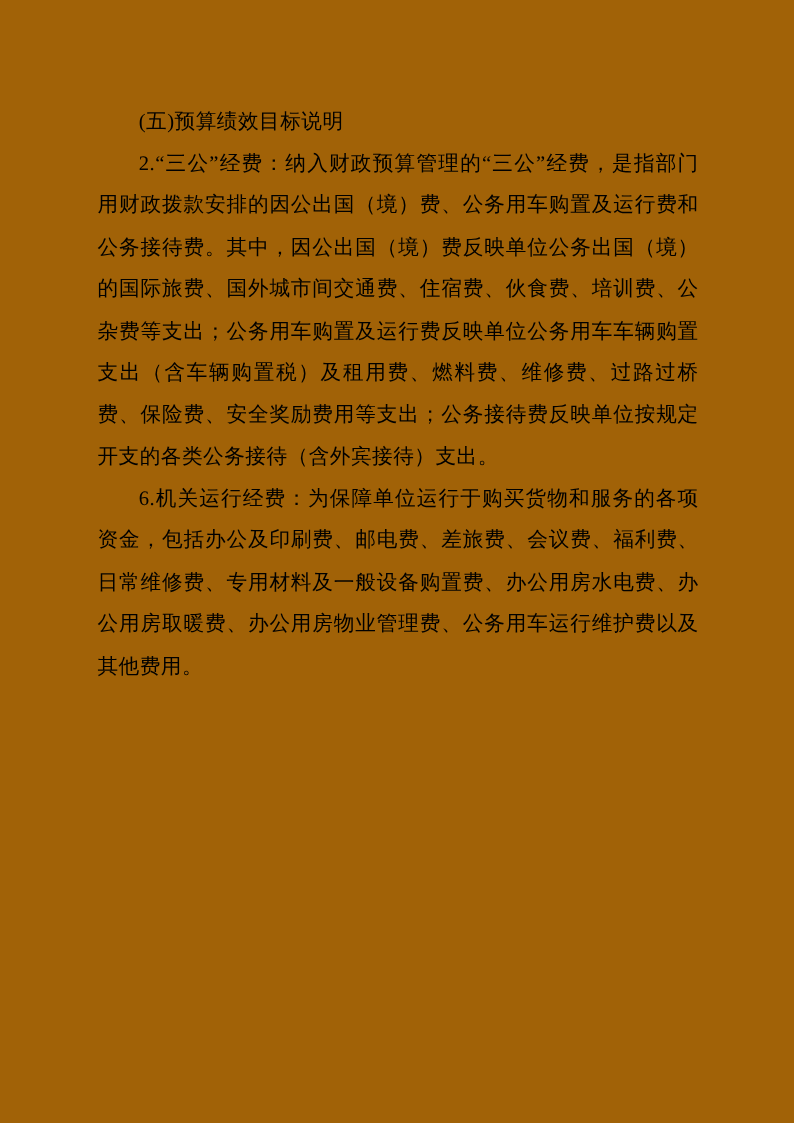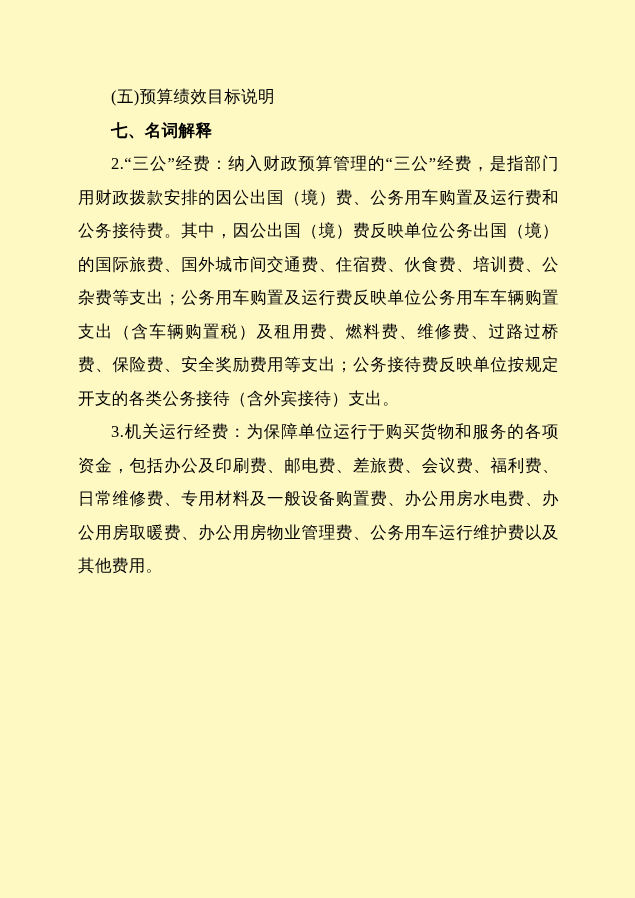--- a/index.html
+++ b/index.html
@@ -12,21 +12,21 @@
     background: #ffffff;
     overflow: hidden;
     font-family: "Liberation Serif", "DejaVu Serif", serif;
     color: #000000;
   }
   .page {
     box-sizing: border-box;
     width: 635px;
     height: 898px;
     padding: 80px 76px 0 78px;
-    background: #fef9c3;
+    background: #a16207;
   }
   .line, .para, .heading {
     margin: 0;
     font-size: 16.5px;
     line-height: 33.5px;
     text-align: justify;
     text-justify: inter-character;
     text-indent: 2em;
     word-break: break-all;
     letter-spacing: 0.4px;
@@ -36,19 +36,18 @@
   }
 </style>
 </head>
 <body>
 
 <div class="page">
 
   <p class="heading">(五)预算绩效目标说明</p>
 
 
-  <p class="heading heading-bold">七、名词解释</p>
 
   <p class="para">2.“三公”经费：纳入财政预算管理的“三公”经费，是指部门用财政拨款安排的因公出国（境）费、公务用车购置及运行费和公务接待费。其中，因公出国（境）费反映单位公务出国（境）的国际旅费、国外城市间交通费、住宿费、伙食费、培训费、公杂费等支出；公务用车购置及运行费反映单位公务用车车辆购置支出（含车辆购置税）及租用费、燃料费、维修费、过路过桥费、保险费、安全奖励费用等支出；公务接待费反映单位按规定开支的各类公务接待（含外宾接待）支出。</p>
 
-  <p class="para">3.机关运行经费：为保障单位运行于购买货物和服务的各项资金，包括办公及印刷费、邮电费、差旅费、会议费、福利费、日常维修费、专用材料及一般设备购置费、办公用房水电费、办公用房取暖费、办公用房物业管理费、公务用车运行维护费以及其他费用。</p>
+  <p class="para">6.机关运行经费：为保障单位运行于购买货物和服务的各项资金，包括办公及印刷费、邮电费、差旅费、会议费、福利费、日常维修费、专用材料及一般设备购置费、办公用房水电费、办公用房取暖费、办公用房物业管理费、公务用车运行维护费以及其他费用。</p>
 
 </div>
 
 </body></html>

